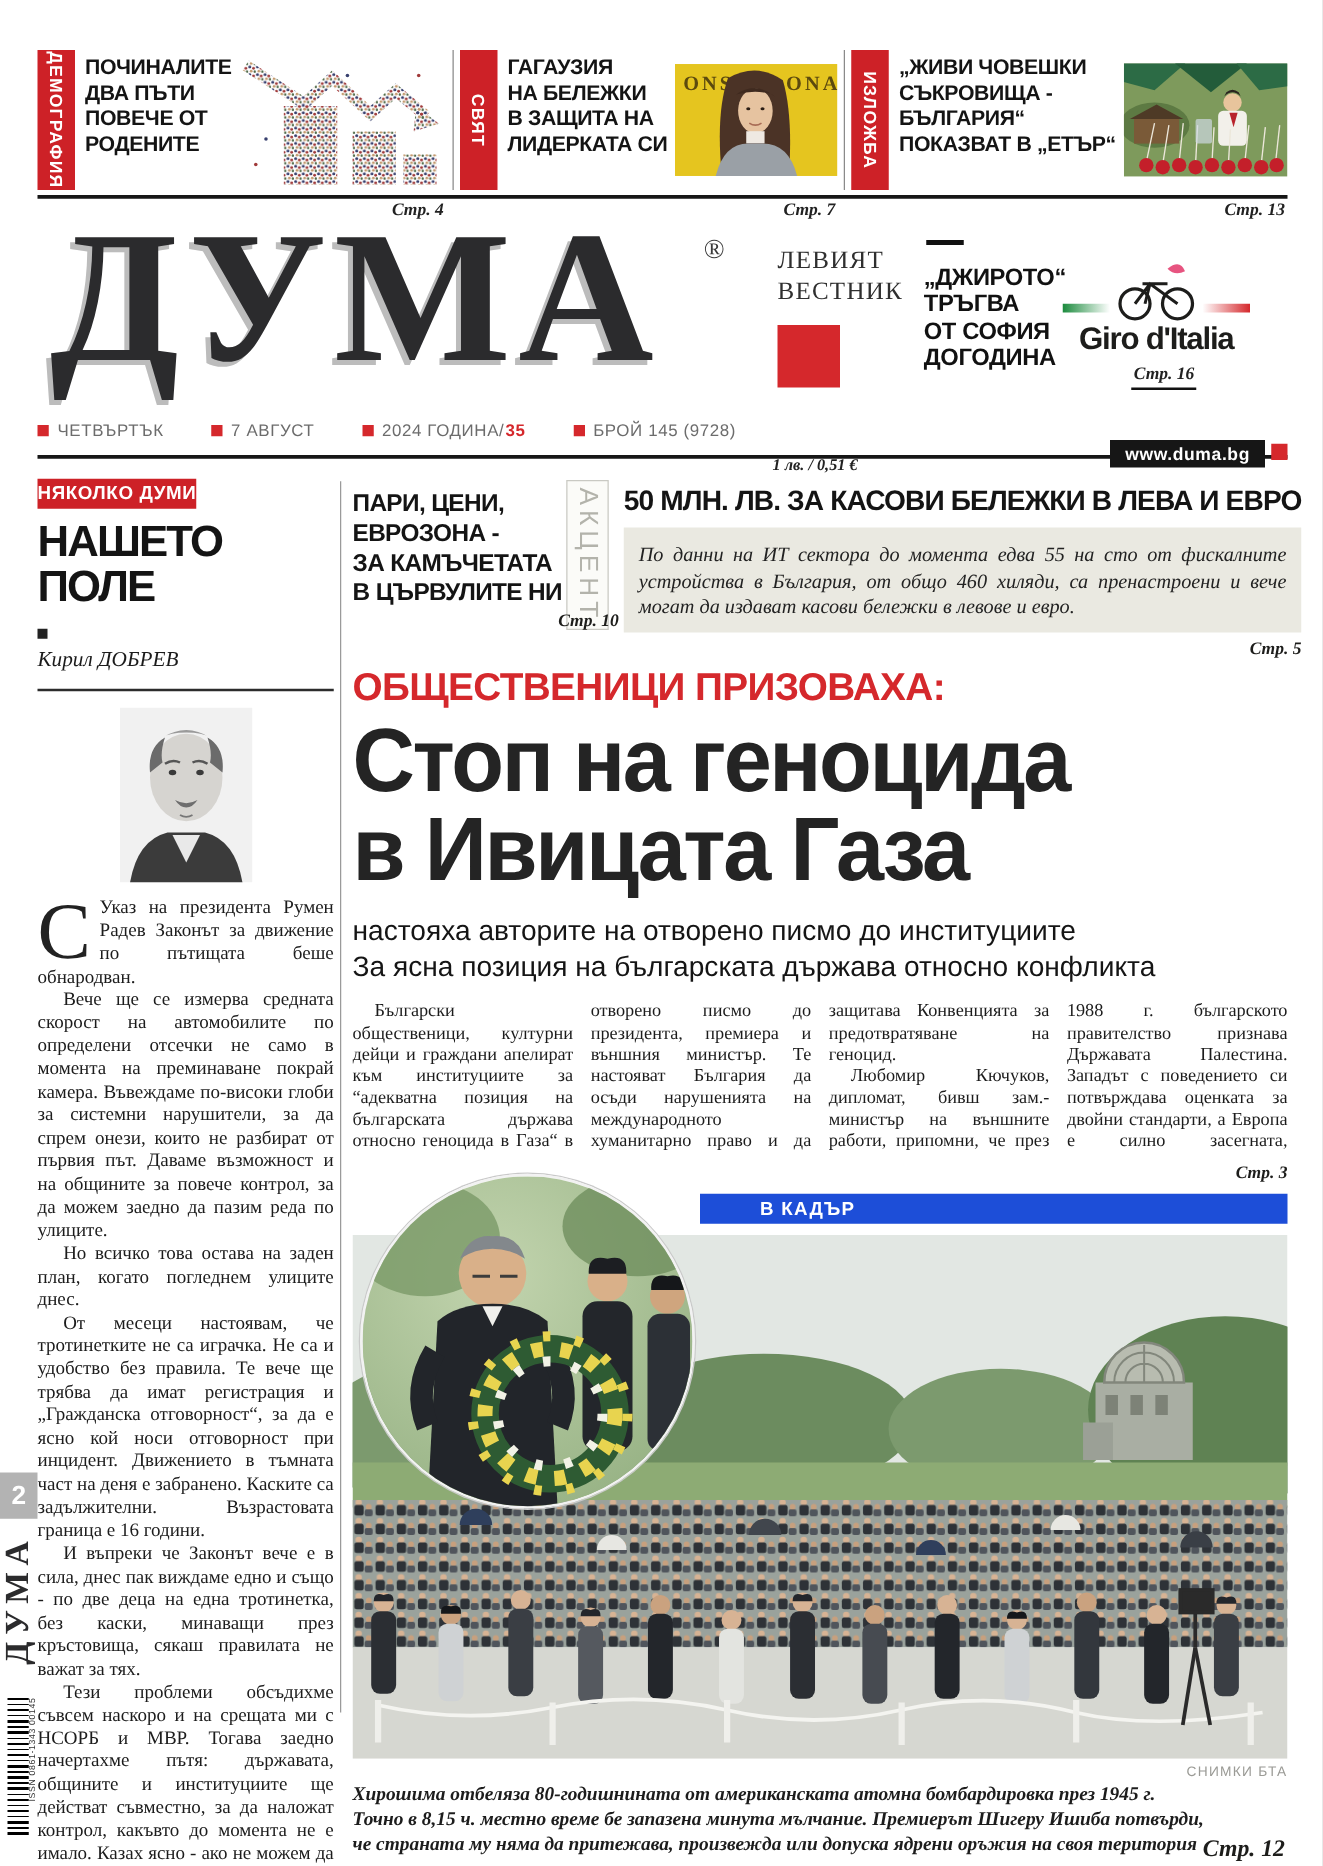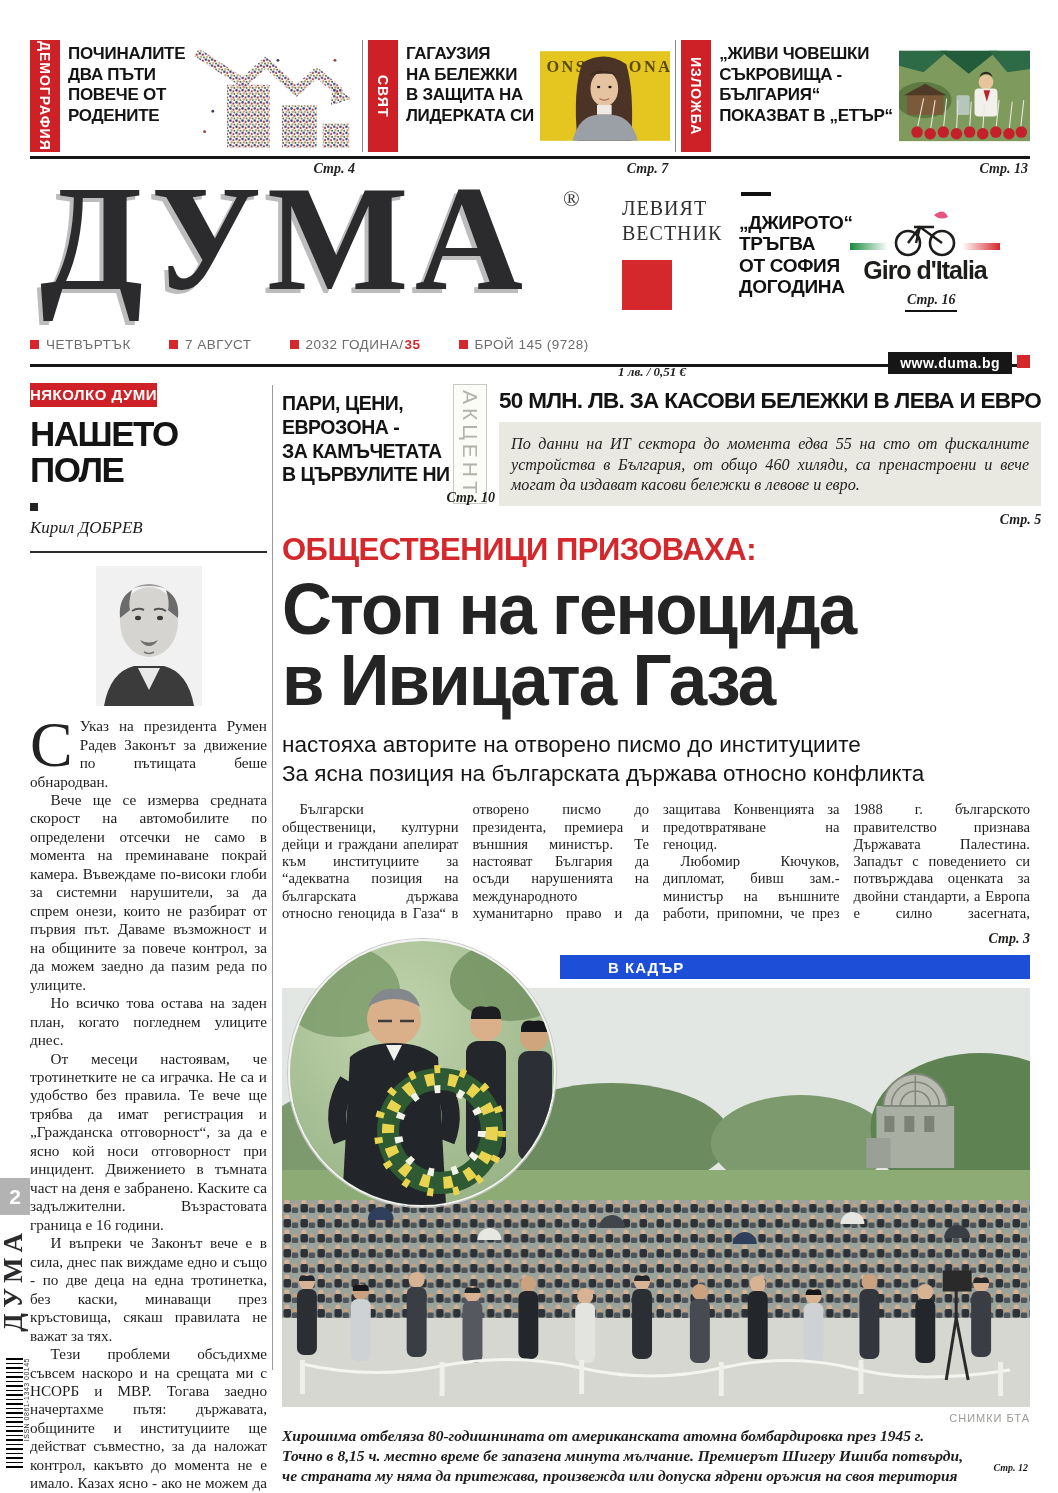--- a/index.html
+++ b/index.html
@@ -119,22 +119,22 @@
   .mainphoto{position:absolute;left:0;right:0;top:33px;height:419px;}
   .mainphoto svg{width:100%;height:100%;display:block;}
   .inset{position:absolute;left:6px;top:-16px;width:264px;height:264px;border-radius:50%;overflow:hidden;
          border:2px solid #f2f2f2;box-shadow:0 0 0 1px #c9c9c9;z-index:2;}
   .inset svg{width:100%;height:100%;display:block;}
 
   .caption-block{position:relative;margin-top:5px;border-bottom:3px solid #3c3c3c;padding-bottom:16px;}
   .credit{text-align:right;font-size:11px;letter-spacing:1px;color:#9b9b96;margin-bottom:2px;}
   .caption{font-family:"Liberation Serif",serif;font-style:italic;font-size:15.5px;line-height:1.27;color:#1c1c1c;}
   .caption span{display:block;font-weight:bold;}
-  .caption-page{position:absolute;right:2px;bottom:28px;font-family:"Liberation Serif",serif;
-                font-style:italic;font-weight:bold;font-size:10px;}
+  .caption-page{position:absolute;right:2px;bottom:10px;font-family:"Liberation Serif",serif;
+                font-style:italic;font-weight:bold;font-size:19px;}
 </style>
 </head>
 <body>
 
 <div class="page">
 
   <div class="teasers">
     <div class="teaser t1">
       <div class="t-label">ДЕМОГРАФИЯ</div>
       <div class="t-head">
@@ -284,21 +284,21 @@
     <div class="dl-item">
         <span class="dl-sq"></span>
         <span>ЧЕТВЪРТЪК</span>
       </div>
     <div class="dl-item">
         <span class="dl-sq"></span>
         <span>7 АВГУСТ</span>
       </div>
     <div class="dl-item">
         <span class="dl-sq"></span>
-        <span>2032 ГОДИНА/</span>
+        <span>2024 ГОДИНА/</span>
         <span class="dl-red" style="margin-left:-6px">35</span>
       </div>
     <div class="dl-item">
         <span class="dl-sq"></span>
         <span>БРОЙ 145 (9728)</span>
       </div>
   </div>
   <div class="price">1 лв. / 0,51 €</div>
   <div class="toprule"></div>
   <div class="site">www.duma.bg</div>

